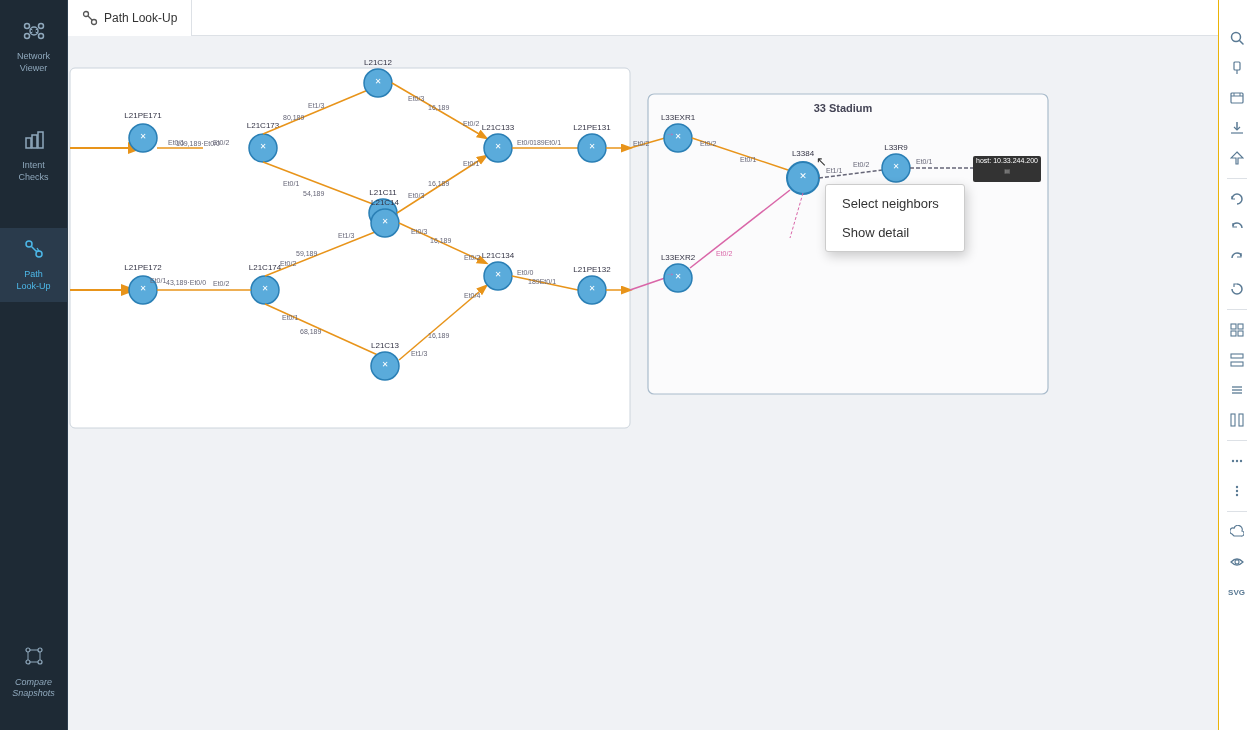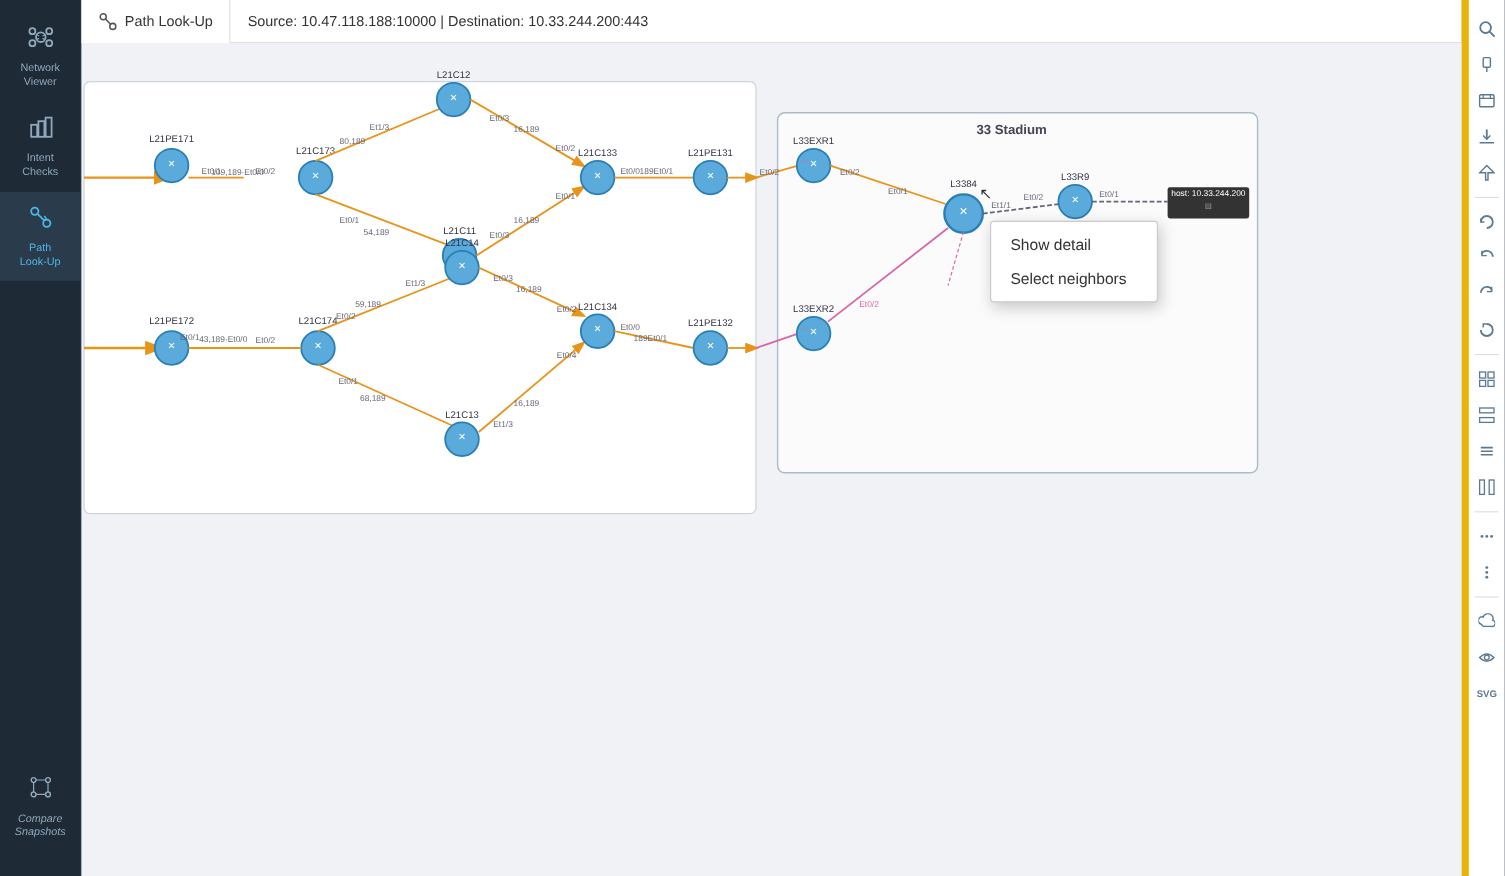--- a/index.html
+++ b/index.html
@@ -8,20 +8,21 @@
     
     .sidebar {
       width: 68px;
       background: #1e2a35;
       display: flex;
       flex-direction: column;
       align-items: center;
       padding-top: 10px;
       border-right: 1px solid #2d3e4e;
       flex-shrink: 0;
+      gap: 34px;
     }
     .sidebar-item {
       display: flex;
       flex-direction: column;
       align-items: center;
       padding: 10px 5px;
       cursor: pointer;
       width: 100%;
       text-align: center;
       color: #8fa8bc;
@@ -85,25 +86,25 @@
       position: absolute;
       top: 0; left: 0;
       width: 100%;
       height: 100%;
     }
 
     
     .right-toolbar {
       width: 36px;
       background: #fff;
-      border-left: 6px solid #eab308;
+      border-left: 1px solid #eab308;
       display: flex;
       flex-direction: column;
       align-items: center;
-      padding-top: 10px;
+      padding-top: 24px;
       gap: 2px;
       flex-shrink: 0;
     }
     .rt-btn {
       width: 28px;
       height: 28px;
       display: flex;
       align-items: center;
       justify-content: center;
       cursor: pointer;
@@ -212,21 +213,20 @@
 
   <div class="topbar">
     <button class="path-lookup-btn">
       <svg width="16" height="16" viewBox="0 0 16 16">
           <circle cx="4" cy="4" r="2.5" fill="none" stroke="#555" stroke-width="1.3"></circle>
           <circle cx="12" cy="12" r="2.5" fill="none" stroke="#555" stroke-width="1.3"></circle>
           <line x1="6" y1="6" x2="10" y2="10" stroke="#555" stroke-width="1.3"></line>
         </svg>
       <span>Path Look-Up</span>
     </button>
-    <span class="path-info">Source: 10.47.118.188:10000 | Destination: 10.33.244.200:443</span>
   </div>
 
   <div class="canvas-area">
     <svg class="network-svg" viewBox="0 0 1150 690">
 
       <rect x="2" y="30" width="560" height="360" rx="5" ry="5" fill="white" stroke="#ccd4dc" stroke-width="1"></rect>
 
       <line x1="2" y1="110" x2="72" y2="110" stroke="#e8941a" stroke-width="2" marker-end="url(#arrowOrange)"></line>
 
       <g class="router-node" transform="translate(75,100)">
@@ -423,24 +423,24 @@
         </marker>
       </defs>
 
       <text x="597" y="98" font-size="10" fill="#d966a8">→</text>
       <text x="597" y="238" font-size="10" fill="#d966a8">→</text>
 
     </svg>
 
     <div class="context-menu" style="top: 148px; left: 757px;">
       <div class="context-menu-item">
-        <span>Show detail</span>
+        <span>Select neighbors</span>
       </div>
       <div class="context-menu-item">
-        <span>Select neighbors</span>
+        <span>Show detail</span>
       </div>
     </div>
 
   </div>
 </div>
 
 <div class="right-toolbar">
   <button class="rt-btn" title="Search">
     <svg width="14" height="14" viewBox="0 0 14 14">
         <circle cx="6" cy="6" r="4.5" fill="none" stroke="#5a7a94" stroke-width="1.5"></circle>

